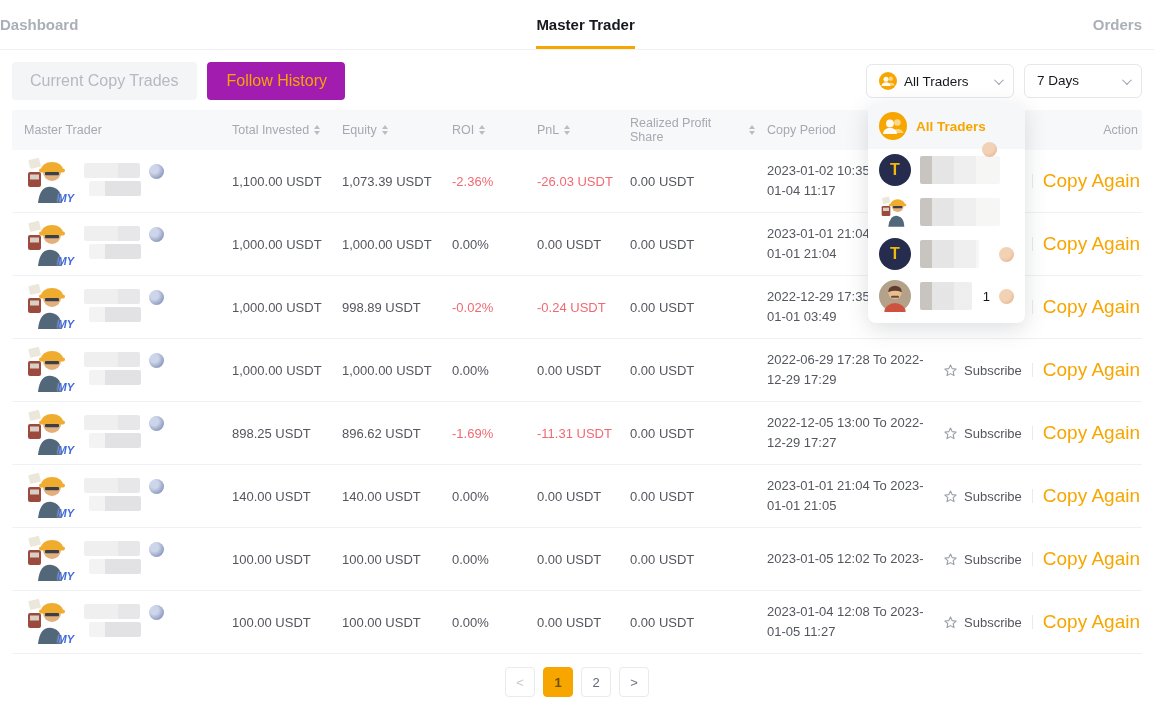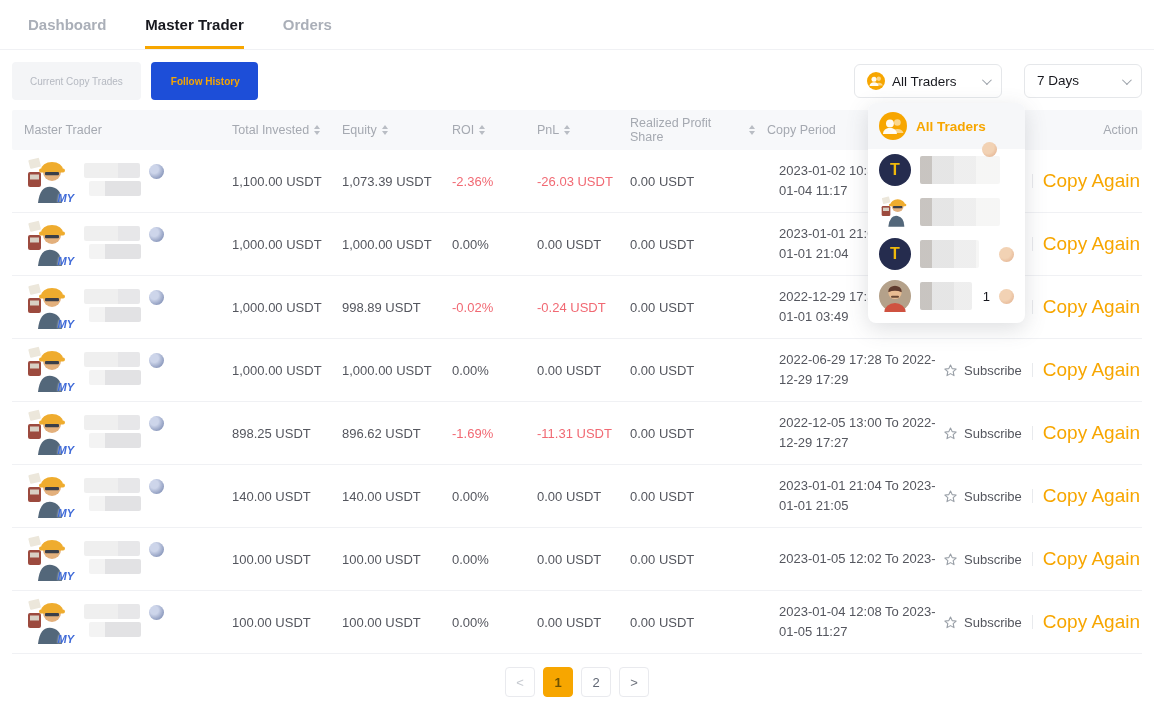--- a/index.html
+++ b/index.html
@@ -1,51 +1,51 @@
 <!DOCTYPE html>
 <html><head>
 <meta charset="utf-8">
 <style>
   * { margin:0; padding:0; box-sizing:border-box; }
   html,body { background:#fff; }
   body { font-family:"Liberation Sans","DejaVu Sans",sans-serif; color:#54565e; }
   .page { position:relative; width:1154px; height:728px; background:#fff; overflow:hidden; }
 
   
-  .topnav { display:flex; gap:39px; padding:16px 12px 0 28px; border-bottom:1px solid #f0f1f4; }
+  .topnav { display:flex; gap:39px; padding:16px 12px 0 0; border-bottom:1px solid #f0f1f4;justify-content:space-between; }
   .nav-item { font-size:15px; font-weight:bold; color:#aaafb8; padding-bottom:13px; cursor:pointer; }
   .nav-item.active { color:#17181e; border-bottom:3px solid #f7a600; }
 
   
   .controls { display:flex; justify-content:space-between; align-items:center; padding:12px 12px 0 12px; }
   .left-tabs { display:flex; gap:10px; }
-  .tab-btn { height:38px; display:flex; align-items:center; padding:0 18px; border-radius:4px; font-size:10px; }
+  .tab-btn { height:38px; display:flex; align-items:center; padding:0 18px; border-radius:4px; font-size:16px; }
   .tab-btn.inactive { background:#f4f5f7; color:#b5b9c1; }
-  .tab-btn.active { background:#1d4ed8; color:#f7a600; font-weight:bold;padding-left:20px; }
+  .tab-btn.active { background:#a21caf; color:#f7a600; font-weight:normal;padding-left:20px; }
   .right-filters { display:flex; gap:10px; }
   .select { height:34px; border:1px solid #e5e7ea; border-radius:6px; background:#fff; display:flex; align-items:center; justify-content:space-between; padding:0 12px; font-size:13.5px; color:#17181e; cursor:pointer; }
   .select.traders { width:148px; }
   .select.period { width:118px; }
   .sel-left { display:flex; align-items:center; gap:7px; }
   .chev { width:7px; height:7px; border-right:1.6px solid #9aa0a8; border-bottom:1.6px solid #9aa0a8; transform:rotate(45deg) translateY(-2px); }
 
   
   .table { margin:10px 12px 0 12px; }
   .grid-row { display:grid; grid-template-columns:208px 110px 110px 85px 93px 137px 182px minmax(0,1fr); align-items:center; }
   .thead { background:#f7f8fa; height:40px; border-radius:2px; }
   .th { font-size:12.5px; color:#a5a9b1; display:flex; align-items:center; gap:5px; padding-left:12px; }
   .th:nth-child(8) { justify-content:flex-end; padding-right:4px; }
   .sort { display:inline-flex; flex-direction:column; gap:2px; cursor:pointer; }
   .sort i { display:block; width:0; height:0; border-left:3.5px solid transparent; border-right:3.5px solid transparent; }
   .sort .up { border-bottom:4px solid #b9bdc4; }
   .sort .down { border-top:4px solid #b9bdc4; }
   .trow { height:63px; border-bottom:1px solid #f0f1f4; }
   .td { font-size:13px; color:#54565e; padding-left:12px; }
   .td.neg { color:#f16973; }
-  .period { line-height:1.55;margin-left:12px; }
+  .period { line-height:1.55; }
   .action-cell { display:flex; align-items:center; justify-content:flex-end; gap:10px; padding-right:2px; }
   .subscribe { display:flex; align-items:center; gap:6px; color:#54565e; font-size:13px; cursor:pointer; }
   .vdiv { width:1px; height:14px; background:#e8eaed; }
   .copy-again { color:#f7a600; font-size:19px; cursor:pointer; }
 
   
   .trader-cell { display:flex; align-items:flex-start; gap:12px; padding-left:12px; }
   .avatar-wrap { position:relative; width:48px; height:48px; flex:0 0 auto;font-style:italic; }
   .my-badge { position:absolute; right:-2px; bottom:1px; font-size:11px; font-weight:bold; color:#3f6ad8; text-shadow:0 0 2px #fff; }
   .blur-name { display:flex; align-items:flex-start; gap:8px; margin-top:6px; }

